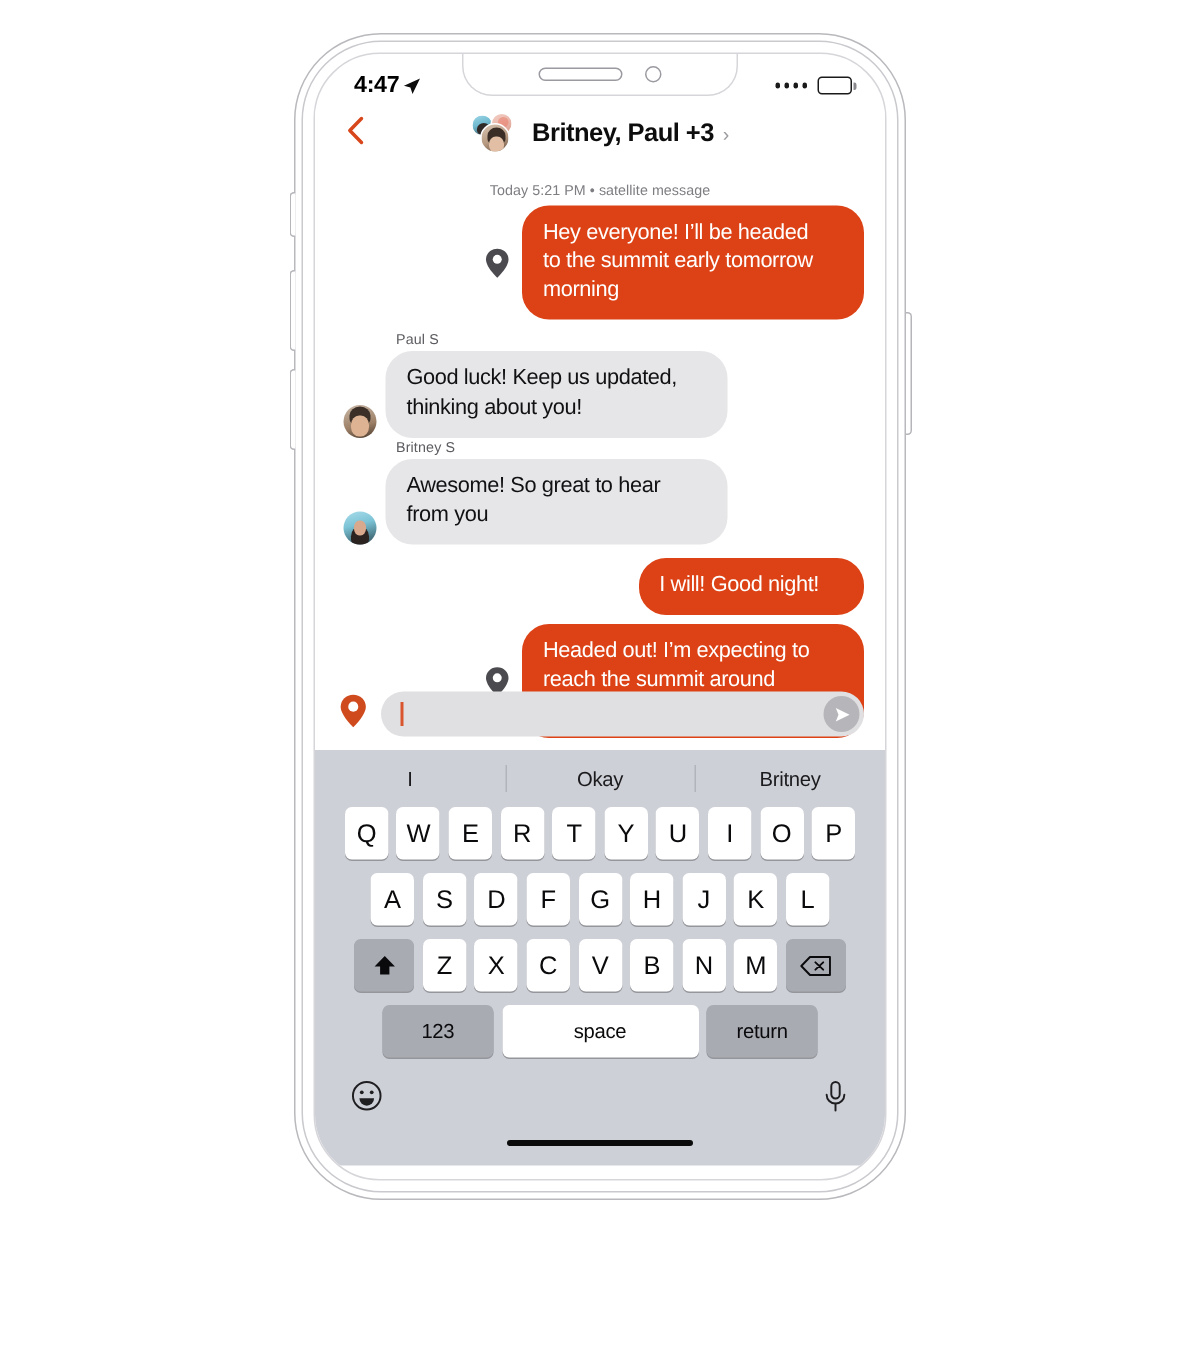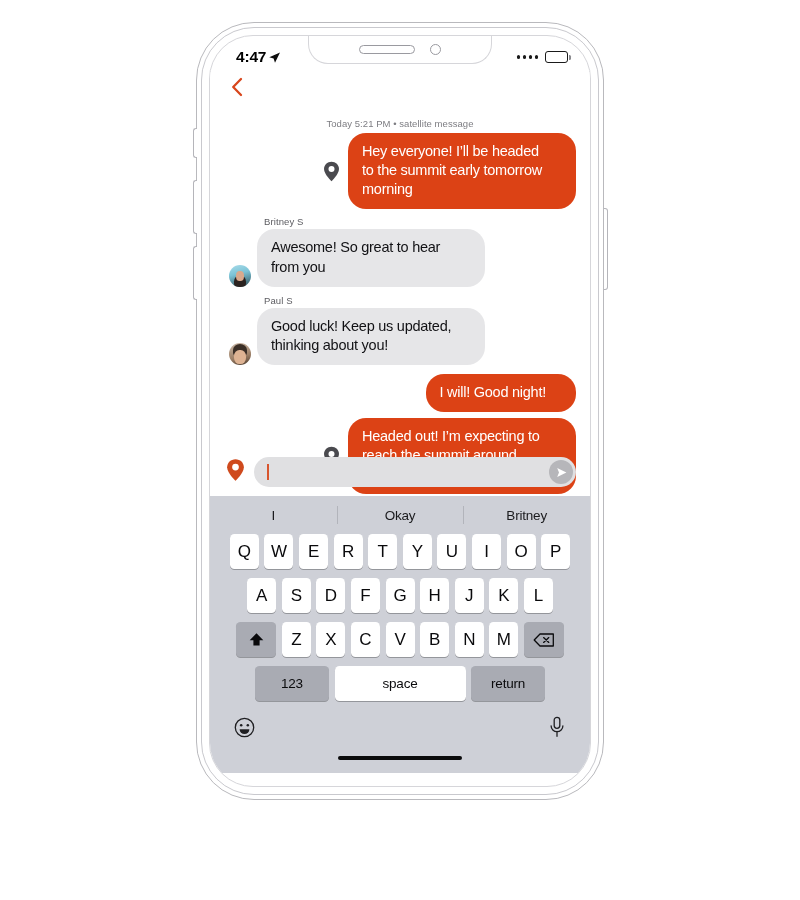--- a/index.html
+++ b/index.html
@@ -317,49 +317,58 @@
         <span class="battery"><span class="battery-fill"></span></span>
       </div>
     </div>
 
     <div class="chat-header">
       <div class="back-chevron">
         <svg width="12" height="20" viewBox="0 0 12 20">
           <path d="M10 2 L2.2 10 L10 18" stroke="#d8461c" stroke-width="2.3" fill="none" stroke-linecap="round" stroke-linejoin="round"></path>
         </svg>
       </div>
+      <div class="header-center">
+        <div class="avatar-stack">
+          <div class="av av-1"></div>
+          <div class="av av-2"></div>
+          <div class="av av-3"></div>
+        </div>
+        <span class="header-title">Britney, Paul +3</span>
+        <span class="header-caret">›</span>
+      </div>
     </div>
 
     <div class="messages">
 
       <div class="day-stamp">Today 5:21 PM • satellite message</div>
 
       <div class="msg-row out">
         <div class="pin-gutter">
           <svg width="17" height="21" viewBox="0 0 17 21">
             <path d="M8.5 0.8 C4.3 0.8 1 4.0 1 8.0 C1 13.2 8.5 20.2 8.5 20.2 C8.5 20.2 16 13.2 16 8.0 C16 4.0 12.7 0.8 8.5 0.8 Z" fill="#4a4a4f"></path>
             <circle cx="8.5" cy="7.9" r="3.0" fill="#ffffff"></circle>
           </svg>
         </div>
         <div class="bubble sent">Hey everyone! I’ll be headed to the summit early tomorrow morning</div>
       </div>
 
+      <div class="in-group" style="margin-top:7px;">
+        <div class="sender-name">Paul S</div>
+        <div class="in-line">
+          <div class="msg-avatar ma-paul"></div>
+          <div class="bubble recv">Good luck! Keep us updated, thinking about you!</div>
+        </div>
+      </div>
+
       <div class="in-group">
         <div class="sender-name">Britney S</div>
         <div class="in-line">
           <div class="msg-avatar ma-britney"></div>
           <div class="bubble recv">Awesome! So great to hear from you</div>
-        </div>
-      </div>
-
-      <div class="in-group" style="margin-top:7px;">
-        <div class="sender-name">Paul S</div>
-        <div class="in-line">
-          <div class="msg-avatar ma-paul"></div>
-          <div class="bubble recv">Good luck! Keep us updated, thinking about you!</div>
         </div>
       </div>
 
       <div class="msg-row out" style="margin-top:9px;">
         <div class="bubble sent short">I will! Good night!</div>
       </div>
 
 
       <div class="msg-row out">
         <div class="pin-gutter">

